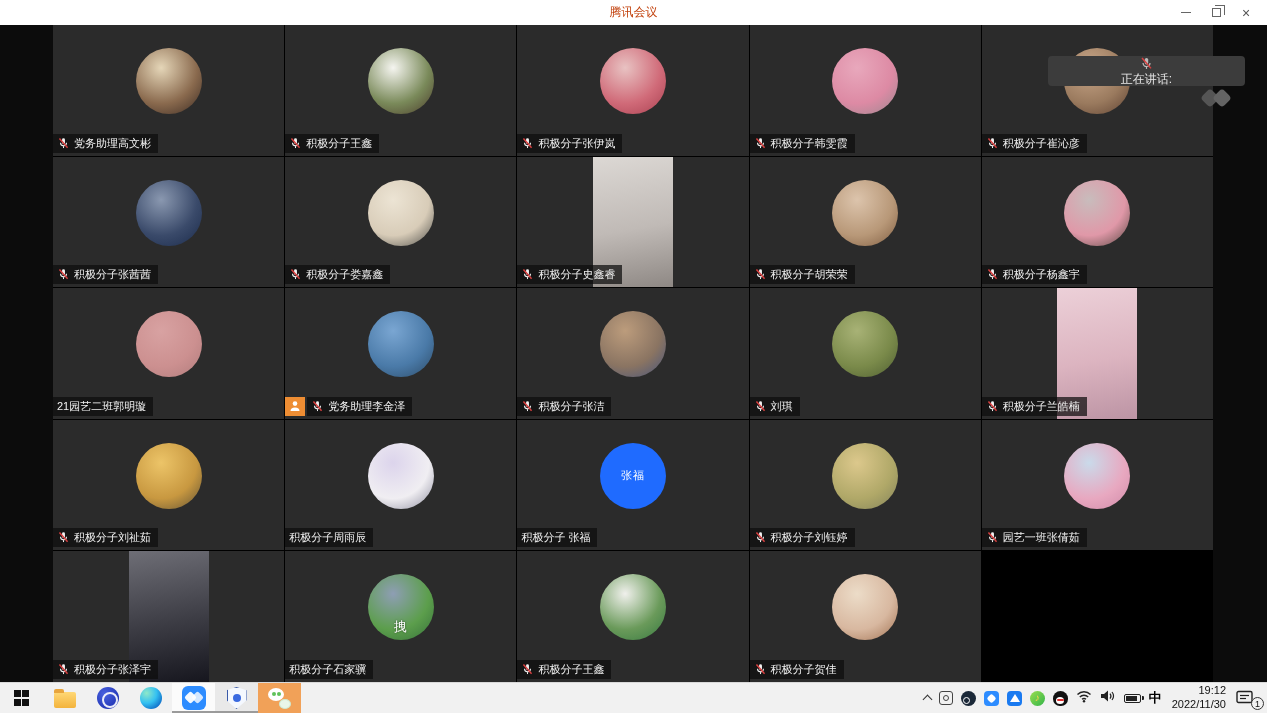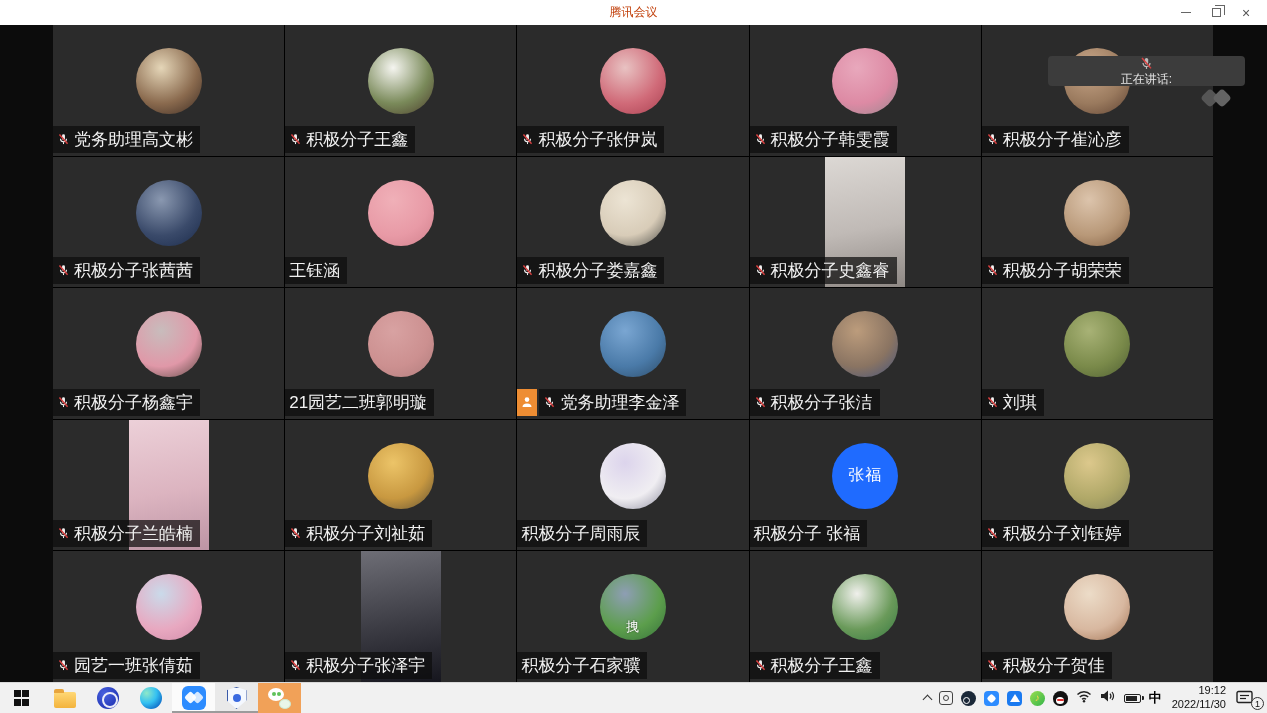--- a/index.html
+++ b/index.html
@@ -18,27 +18,27 @@
   .wc-restore:before{content:"";position:absolute;left:2px;top:-4px;width:9px;height:9px;border:1.3px solid #666;border-bottom:none;border-left:none;}
   .wc-close{font-size:14px;line-height:1;color:#555;}
 
   
   .meeting{position:absolute;top:25px;left:0;width:1267px;height:657px;background:#0c0c0c;}
   .grid{position:absolute;left:53px;top:0;width:1160px;height:657px;display:grid;
     grid-template-columns:repeat(5,1fr);grid-template-rows:repeat(5,1fr);gap:1px;background:#000;}
   .tile{position:relative;background:#2b2b2b;overflow:hidden;}
   .avatar{position:absolute;left:50%;top:23px;transform:translateX(-50%);width:66px;height:66px;
     border-radius:50%;display:flex;align-items:center;justify-content:center;overflow:hidden;}
-  .avatar-text{color:#fff;font-size:16px;letter-spacing:1px;}
+  .avatar-text{color:#fff;font-size:11px;letter-spacing:1px;}
   .avatar-text.bottom{position:absolute;bottom:4px;left:50%;transform:translateX(-50%);font-size:13px;text-shadow:0 0 2px rgba(0,0,0,.6);}
   .video-strip{position:absolute;left:50%;top:0;transform:translateX(-50%);width:80px;height:100%;}
   .name-row{position:absolute;left:0;bottom:3px;display:flex;align-items:stretch;z-index:2;}
   .host-badge{width:20px;background:#ee8d33;display:flex;align-items:center;justify-content:center;margin-right:2px;}
   .name-tag{background:rgba(12,12,12,.72);display:flex;align-items:center;gap:4px;padding:2px 7px 2px 4px;min-height:19px;}
-  .pname{color:#f2f2f2;font-size:17px;white-space:nowrap;}
+  .pname{color:#f2f2f2;font-size:11px;white-space:nowrap;}
   .mic-icon{display:flex;align-items:center;}
 
   
   .speaking-pill{position:absolute;right:22px;top:31px;width:197px;height:30px;background:#3c3c3c;
     border-radius:4px;display:flex;align-items:center;padding:0 8px;z-index:10;flex-direction:column;}
   .sp-divider{width:1px;height:15px;background:#5d5d5d;margin:0 8px 0 7px;}
   .sp-label{color:#e8e8e8;font-size:12px;white-space:nowrap;}
   .sp-logo{margin-left:auto;position:relative;width:38px;height:20px;}
   .sp-logo i{position:absolute;top:3px;width:14px;height:14px;border-radius:4px;transform:rotate(45deg);}
   .sp-logo i:first-child{left:4px;background:#555555;}
@@ -238,33 +238,20 @@
             <path d="M4.3 7.2 a3.7 3.7 0 0 0 7.4 0" stroke="#f2f2f2" stroke-width="1.3" fill="none"></path>
             <line x1="8" y1="11.3" x2="8" y2="13.6" stroke="#f2f2f2" stroke-width="1.3"></line>
             <line x1="3" y1="1.8" x2="13" y2="13.2" stroke="#d94040" stroke-width="1.8"></line>
           </svg>
         </span>
         <span class="pname">积极分子张茜茜</span>
       </span>
     </div>
   </div>
 
-  <div class="tile">
-
-    <div class="avatar" style="background: radial-gradient(circle at 38% 30%, rgb(240, 176, 184) 0%, rgb(232, 154, 166) 58%, rgb(208, 128, 140) 100%);">
-      
-    </div>
-    <div class="name-row">
-
-      <span class="name-tag">
-
-        <span class="pname">王钰涵</span>
-      </span>
-    </div>
-  </div>
 
   <div class="tile">
 
     <div class="avatar" style="background: radial-gradient(circle at 38% 30%, rgb(236, 228, 212) 0%, rgb(216, 204, 184) 58%, rgb(74, 74, 70) 100%);">
       
     </div>
     <div class="name-row">
 
       <span class="name-tag">
         <span class="mic-icon">

